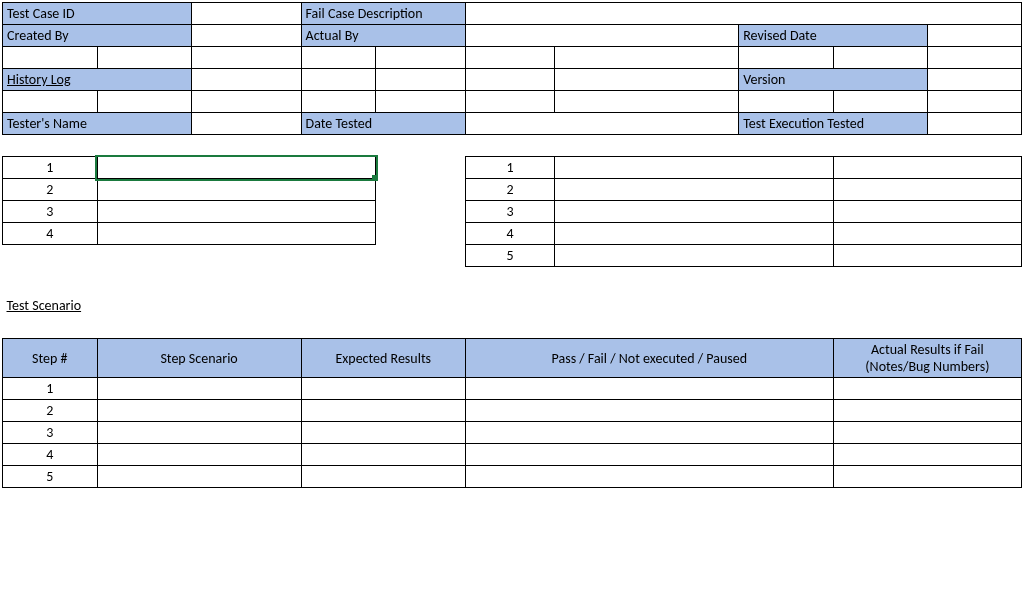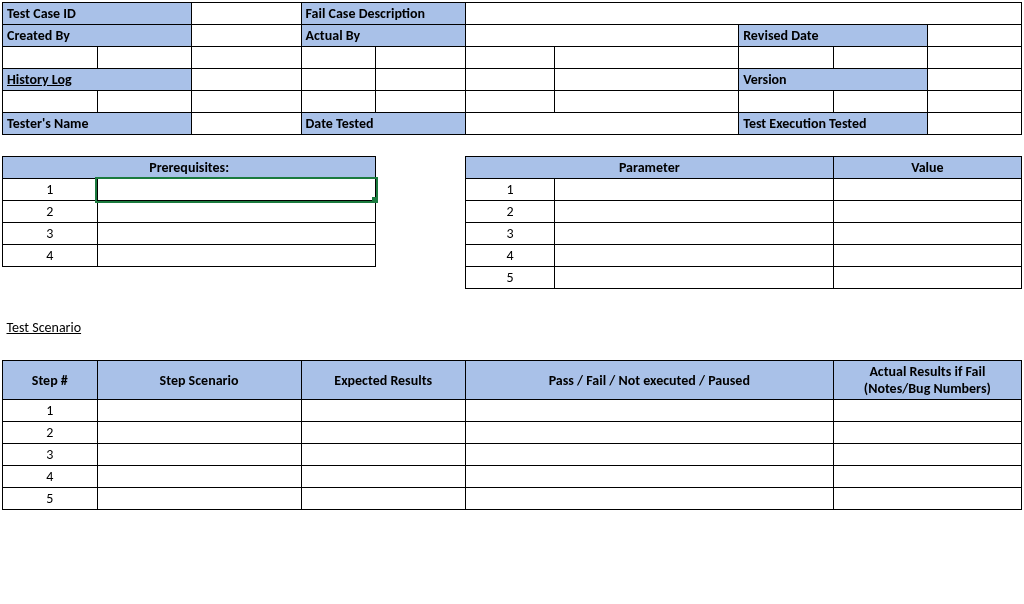--- a/index.html
+++ b/index.html
@@ -23,21 +23,21 @@
       border: 1px solid #000;
       padding: 2px 4px;
       height: 22px;
       vertical-align: middle;
     }
     td.noborder {
       border: none;
     }
     .hdr {
       background-color: #a9c1e8;
-      font-weight: bold;
+      font-weight: normal;
     }
     .center {
       text-align: center;
     }
     .underline {
       text-decoration: underline;
       margin-left: 39px;
     }
     .active-cell {
       outline: 2px solid #1a7a3e;
@@ -145,26 +145,20 @@
       <td class="hdr" colspan="2">Date Tested</td>
       <td colspan="2"></td>
       <td class="hdr" colspan="2">Test Execution Tested</td>
       <td></td>
     </tr>
 
     <tr>
       <td class="noborder" colspan="10"></td>
     </tr>
 
-    <tr>
-      <td class="hdr center" colspan="4">Prerequisites:</td>
-      <td class="noborder"></td>
-      <td class="hdr center" colspan="3">Parameter</td>
-      <td class="hdr center" colspan="2">Value</td>
-    </tr>
 
     <tr>
       <td class="center">1</td>
       <td class="active-cell" colspan="3"></td>
       <td class="noborder"></td>
       <td class="center">1</td>
       <td colspan="2"></td>
       <td colspan="2"></td>
     </tr>
     <tr>

